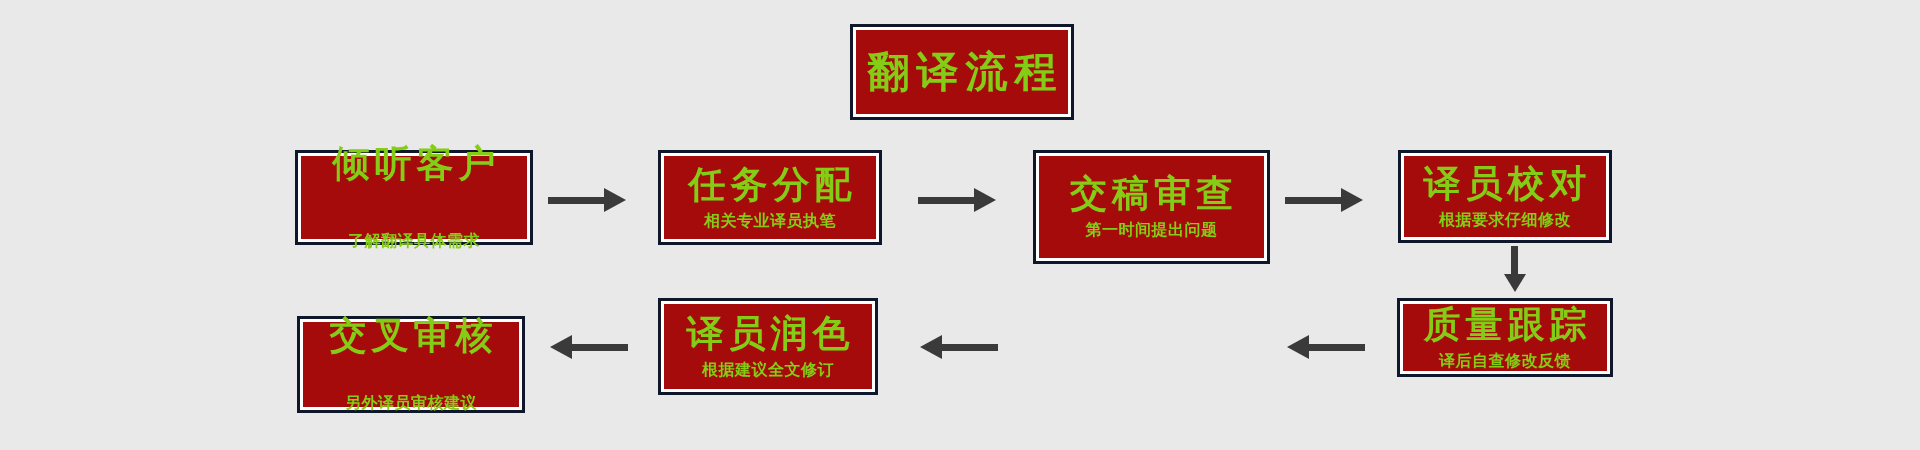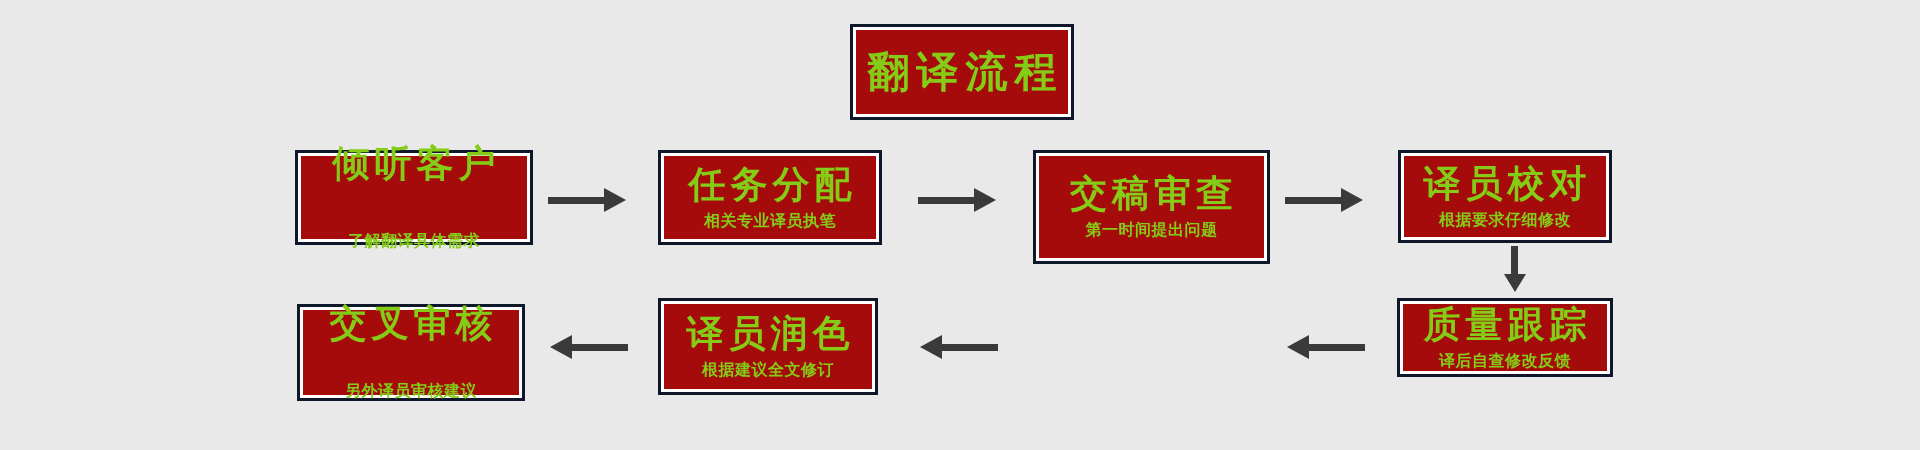--- a/index.html
+++ b/index.html
@@ -79,21 +79,21 @@
   <div class="box step" style="left:1033px; top:150px; width:237px; height:114px;">
     <div class="step-title">交稿审查</div>
     <div class="step-subtitle">第一时间提出问题</div>
   </div>
 
   <div class="box step" style="left:1398px; top:150px; width:214px; height:93px;">
     <div class="step-title">译员校对</div>
     <div class="step-subtitle">根据要求仔细修改</div>
   </div>
 
-  <div class="box step" style="left:297px; top:304px; width:228px; height:97px;gap:31px;">
+  <div class="box step" style="left:297px; top:316px; width:228px; height:97px;gap:31px;">
     <div class="step-title">交叉审核</div>
     <div class="step-subtitle">另外译员审核建议</div>
   </div>
 
   <div class="box step" style="left:658px; top:298px; width:220px; height:97px;">
     <div class="step-title">译员润色</div>
     <div class="step-subtitle">根据建议全文修订</div>
   </div>
 
 

